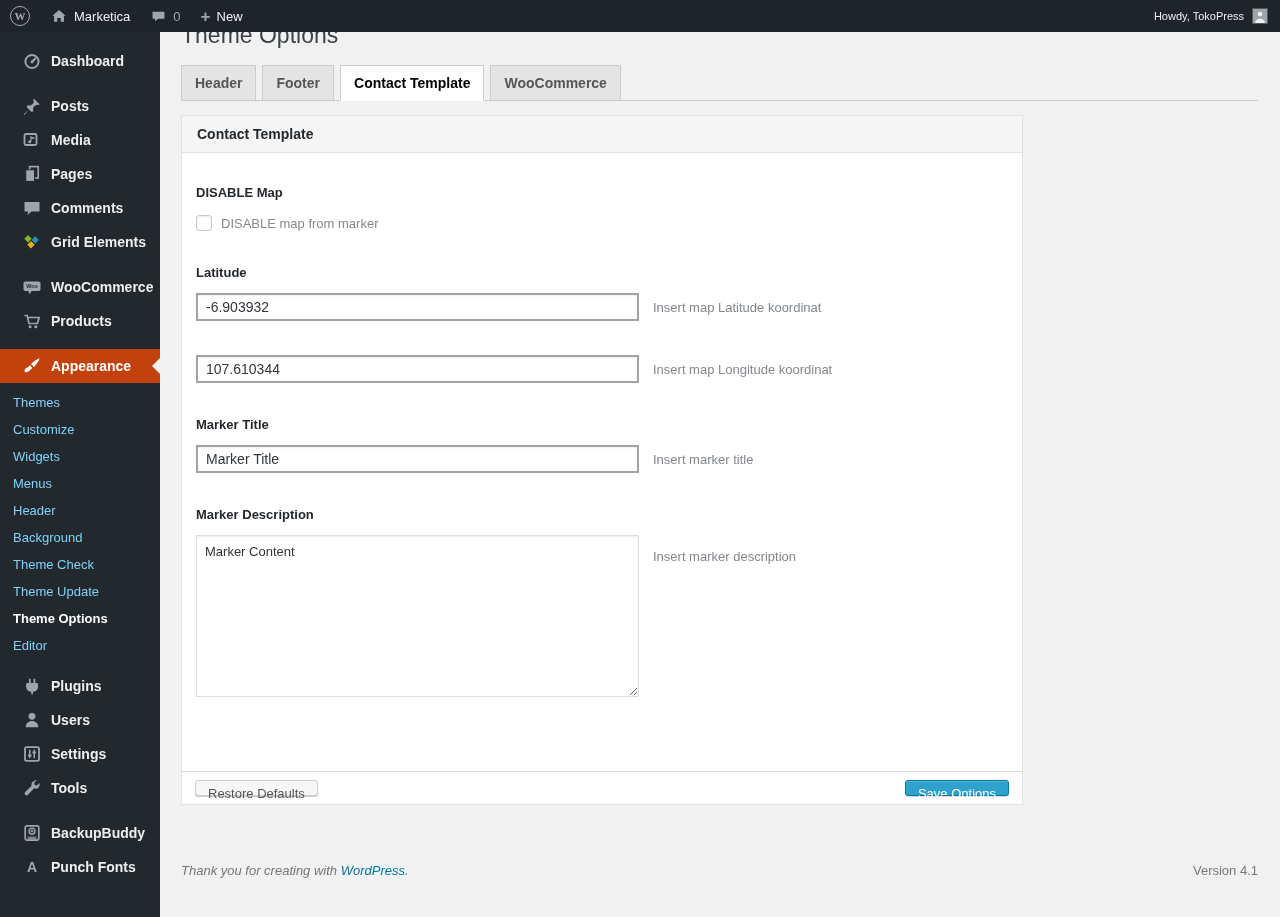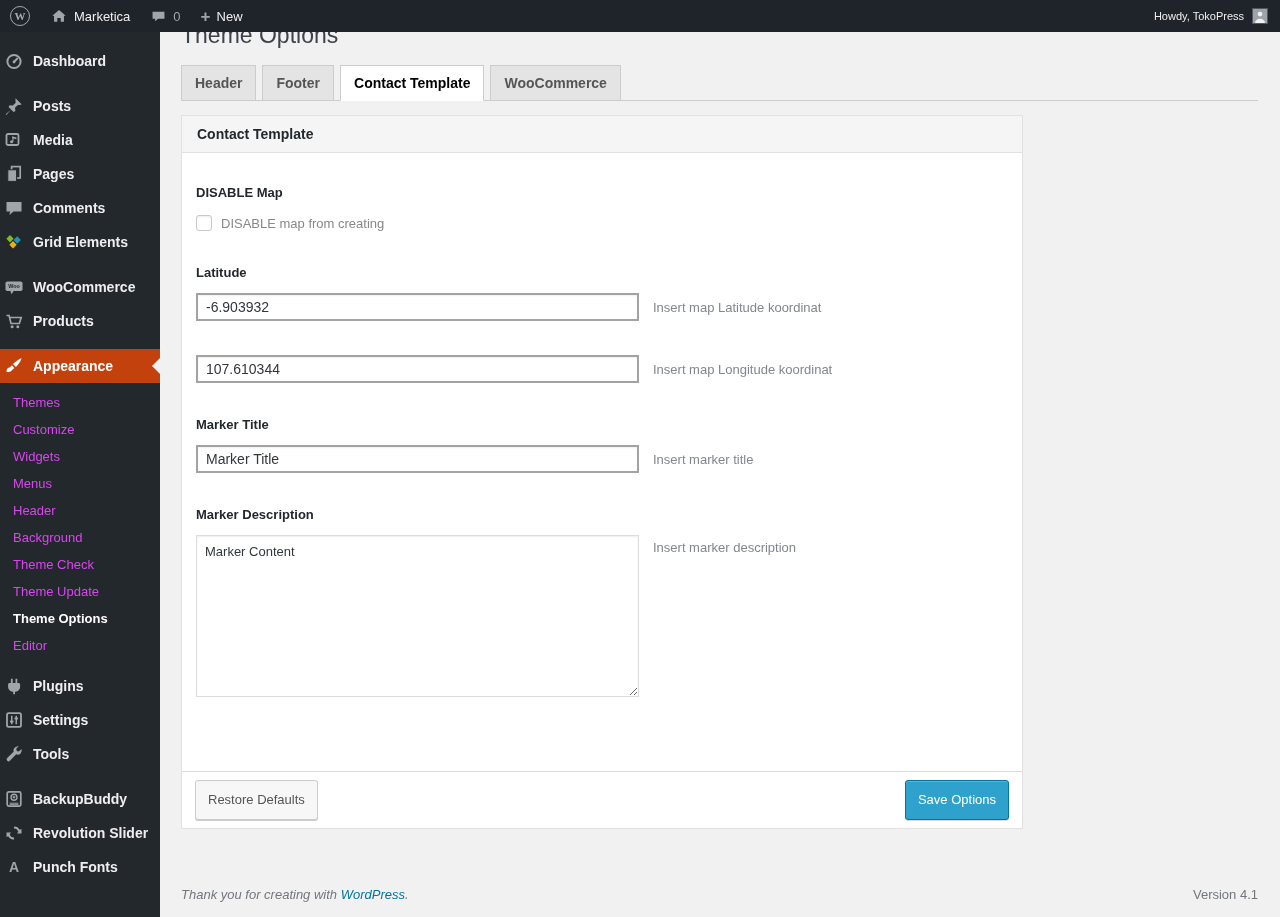--- a/index.html
+++ b/index.html
@@ -18,31 +18,31 @@
     display:flex; align-items:center; justify-content:center;
     font:bold 11px "Liberation Serif",serif; color:#a7aaad; }
   .ab-count { color:#a0a5aa; }
   .ab-plus { font-size:17px; font-weight:bold; color:#a0a5aa; line-height:1; }
   .howdy { color:#eee; font-size:11px; }
   .avatar { width:16px; height:16px; margin-left:8px; border:1px solid #50575e; }
 
   
   .sidebar { position:fixed; top:32px; left:0; bottom:0; width:160px; background:#23282d;
     padding-top:12px; z-index:40; }
-  .mi { display:flex; align-items:center; height:34px; padding-left:4px; gap:9px;
+  .mi { display:flex; align-items:center; height:34px; padding-left:22px; gap:9px;
     color:#eee; font-size:14px; font-weight:600; cursor:pointer; position:relative; }
   .mi .ico { width:20px; height:20px; color:#a0a5aa; display:flex; align-items:center;
     justify-content:center; flex:0 0 20px; }
   .mi.active { background:#c2410c; color:#fff; }
   .mi.active .ico { color:#fff; }
   .mi .arrow { position:absolute; right:0; top:50%; transform:translateY(-50%);
     width:0; height:0; border:8px solid transparent; border-right-color:#f1f1f1; }
   .sep { height:11px; }
   .submenu { padding:6px 0 10px; }
-  .smi { display:block; padding:6px 4px 6px 13px; font-size:13px; color:#d946ef;
+  .smi { display:block; padding:6px 4px 6px 13px; font-size:13px; color:#7dd3fc;
     cursor:pointer; line-height:15px; }
   .smi.current { color:#fff; font-weight:bold; }
   .fonticon { font-size:14px; font-weight:bold; }
 
   
   .content { margin-left:160px; padding:21px 22px 0 21px; }
   h1.page-title { font-size:23px; font-weight:400; color:#3c434a; line-height:29px; }
 
   .tabs { display:flex; gap:6px; border-bottom:1px solid #ccc; margin-top:15px; }
   .tab { margin-bottom:-1px; padding:8px 13px; background:#e4e4e4; border:1px solid #ccc;
@@ -63,25 +63,25 @@
   .checkbox { width:16px; height:16px; background:#fff; border:1px solid #c5c9cd;
     border-radius:3px; box-shadow:inset 0 1px 2px rgba(0,0,0,.08); cursor:pointer; flex:0 0 16px; }
   .checklabel { font-size:13px; color:#888; }
   .tinput { width:443px; height:28px; border:2px solid #a3a3a3; border-radius:0;
     box-shadow:inset 0 1px 2px rgba(0,0,0,.07); padding:0 8px; font-size:14px; color:#32373c;
     background:#fff; font-family:inherit; outline:none; }
   .tarea { width:443px; height:162px; border:1px solid #ddd;
     box-shadow:inset 0 1px 2px rgba(0,0,0,.07); padding:7px 8px; font-size:13px; color:#32373c;
     background:#fff; font-family:inherit; resize:both; outline:none; line-height:1.4; }
   .help { margin-left:14px; font-size:13px; color:#82878c; }
-  .control.top .help { margin-top:5px; }
+  .control.top .help { margin-top:14px; }
 
   .panel-footer { display:flex; justify-content:space-between; align-items:center;
     border-top:1px solid #ddd; padding:8px 13px; }
-  .btn { font-size:13px; height:40px; padding:0 12px; border-radius:3px; cursor:pointer;
+  .btn { font-size:13px; height:16px; padding:0 12px; border-radius:3px; cursor:pointer;
     font-family:inherit; line-height:26px; }
   .btn-secondary { background:#f7f7f7; border:1px solid #ccc; color:#555;
     box-shadow:0 1px 0 #ccc; }
   .btn-primary { background:#2ea2cc; border:1px solid #0074a2; color:#fff;
     box-shadow:inset 0 1px 0 rgba(120,200,230,.5), 0 1px 0 rgba(0,0,0,.15); }
 
   .pagefooter { margin-top:58px; display:flex; justify-content:space-between;
     align-items:baseline; font-size:13px; color:#72777c; padding-bottom:10px; }
   .thanks { font-style:italic; }
   .thanks a { color:#0074a2; text-decoration:none; cursor:pointer; }
@@ -245,20 +245,29 @@
 
   <div class="mi">
     <span class="ico">
       <svg width="20" height="20" viewBox="0 0 20 20" fill="currentColor">
           <path d="M6.9 2.8v4.1H5.7c-.9 0-1.6.7-1.6 1.6v2.3c0 2.8 2.2 5 5 5h.1v2.4H11v-2.4h.1c2.8 0 5-2.2 5-5V8.5c0-.9-.7-1.6-1.6-1.6h-1.2V2.8h-1.8v4.1H8.7V2.8z"></path>
         </svg>
     </span>
     <span>Plugins</span>
   </div>
 
+  <div class="mi">
+    <span class="ico">
+      <svg width="20" height="20" viewBox="0 0 20 20" fill="currentColor">
+          <circle cx="10" cy="6.3" r="3.4"></circle>
+          <path d="M3.6 17.2c.4-3.9 2.9-6.1 6.4-6.1s6 2.2 6.4 6.1z"></path>
+        </svg>
+    </span>
+    <span>Users</span>
+  </div>
 
   <div class="mi">
     <span class="ico">
       <svg width="20" height="20" viewBox="0 0 20 20" fill="currentColor">
           <rect x="3" y="3.2" width="14" height="13.6" rx="1.6" fill="none" stroke="currentColor" stroke-width="1.8"></rect>
           <rect x="7" y="5.8" width="1.5" height="8.4"></rect>
           <rect x="11.5" y="5.8" width="1.5" height="8.4"></rect>
           <rect x="6" y="10.6" width="3.5" height="1.9"></rect>
           <rect x="10.5" y="7.5" width="3.5" height="1.9"></rect>
         </svg>
@@ -282,28 +291,20 @@
       <svg width="20" height="20" viewBox="0 0 20 20" fill="none" stroke="currentColor">
           <rect x="3.2" y="2.8" width="13.6" height="14.4" rx="1.6" stroke-width="1.7"></rect>
           <circle cx="10" cy="8.2" r="3" stroke-width="1.4"></circle>
           <path d="M10 6.8v2.8M8.6 8.2h2.8" stroke-width="1.2"></path>
           <path d="M5.6 14.2h8.8M5.6 15.7h8.8" stroke-width="1"></path>
         </svg>
     </span>
     <span>BackupBuddy</span>
   </div>
 
-  <div class="mi">
-    <span class="ico">
-      <svg width="20" height="20" viewBox="0 0 20 20" fill="currentColor">
-          <path d="M10 3.4a6.6 6.6 0 0 1 5.8 3.4l1.7-.9v4.6h-4.6l1.4-1.5A4.6 4.6 0 0 0 10 5.4zM10 16.6a6.6 6.6 0 0 1-5.8-3.4l-1.7.9V9.5h4.6L5.7 11A4.6 4.6 0 0 0 10 14.6z"></path>
-        </svg>
-    </span>
-    <span>Revolution Slider</span>
-  </div>
 
   <div class="mi">
     <span class="ico fonticon">A</span>
     <span>Punch Fonts</span>
   </div>
 </div>
 
 <div class="content">
   <h1 class="page-title">Theme Options</h1>
 
@@ -316,21 +317,21 @@
 
   <div class="panel">
     <div class="panel-header">Contact Template</div>
 
     <div class="panel-body">
 
       <div class="group">
         <span class="flabel">DISABLE Map</span>
         <div class="checkrow">
           <span class="checkbox"></span>
-          <span class="checklabel">DISABLE map from creating</span>
+          <span class="checklabel">DISABLE map from marker</span>
         </div>
       </div>
 
       <div class="group">
         <span class="flabel">Latitude</span>
         <div class="control">
           <input class="tinput" type="text" value="-6.903932" style="">
           <span class="help">Insert map Latitude koordinat</span>
         </div>
       </div>

